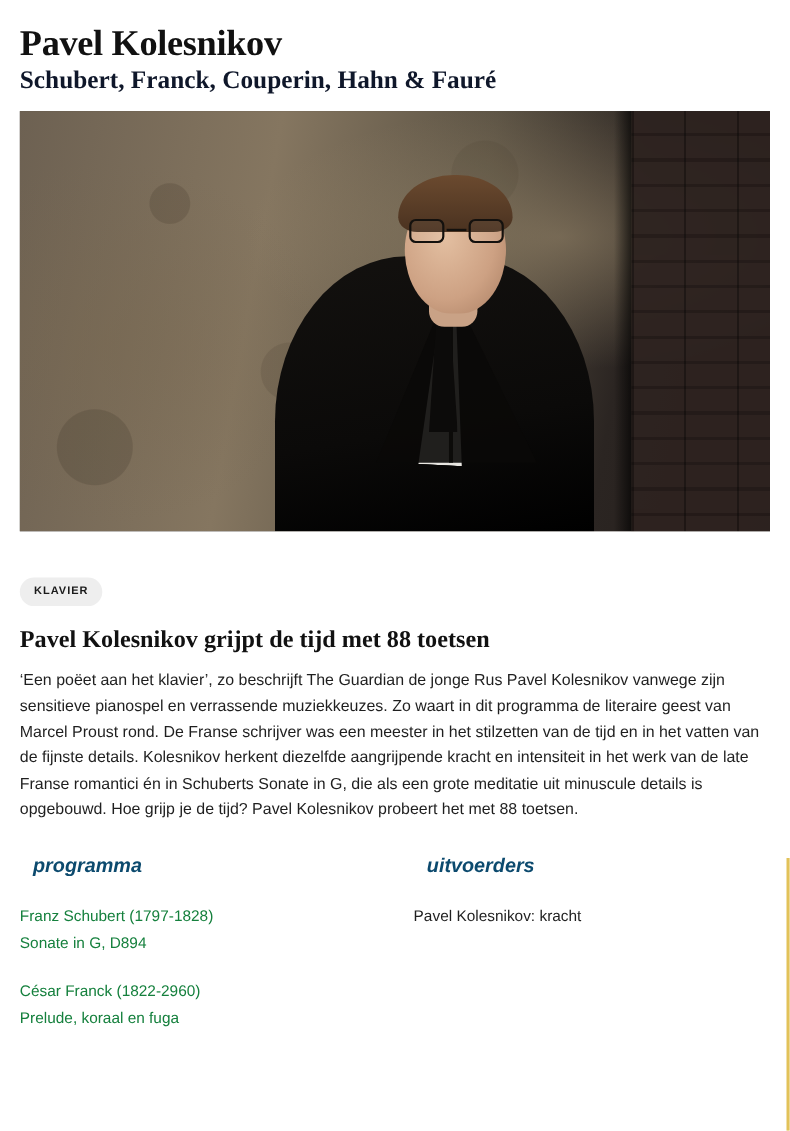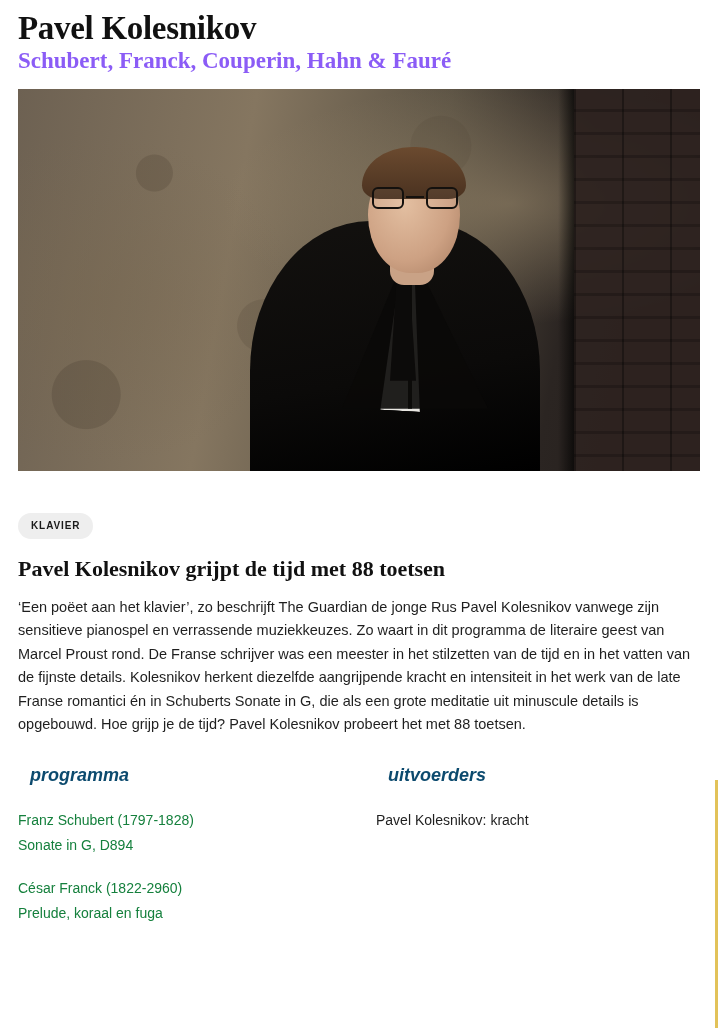--- a/index.html
+++ b/index.html
@@ -24,30 +24,30 @@
   
   .title-block {
     padding-top: 10px;
   }
   .main-title {
     font-family: "Liberation Serif", serif;
     font-weight: bold;
     font-size: 33px;
     line-height: 1.1;
     letter-spacing: -0.3px;
-    margin: 0 0 2px 0;
+    margin: 12px 0 2px 0;
     color: #111111;
   }
   .sub-title {
     font-family: "Liberation Serif", serif;
     font-weight: bold;
     font-size: 23px;
     line-height: 1.15;
     margin: 0 0 14px 0;
-    color: #8b5cf6;
+    color: #0f172a;
   }
   
   .hero {
     position: relative;
     width: 682px;
     height: 382px;
     overflow: hidden;
     background: #3a332b;
   }
   .hero-bg {

